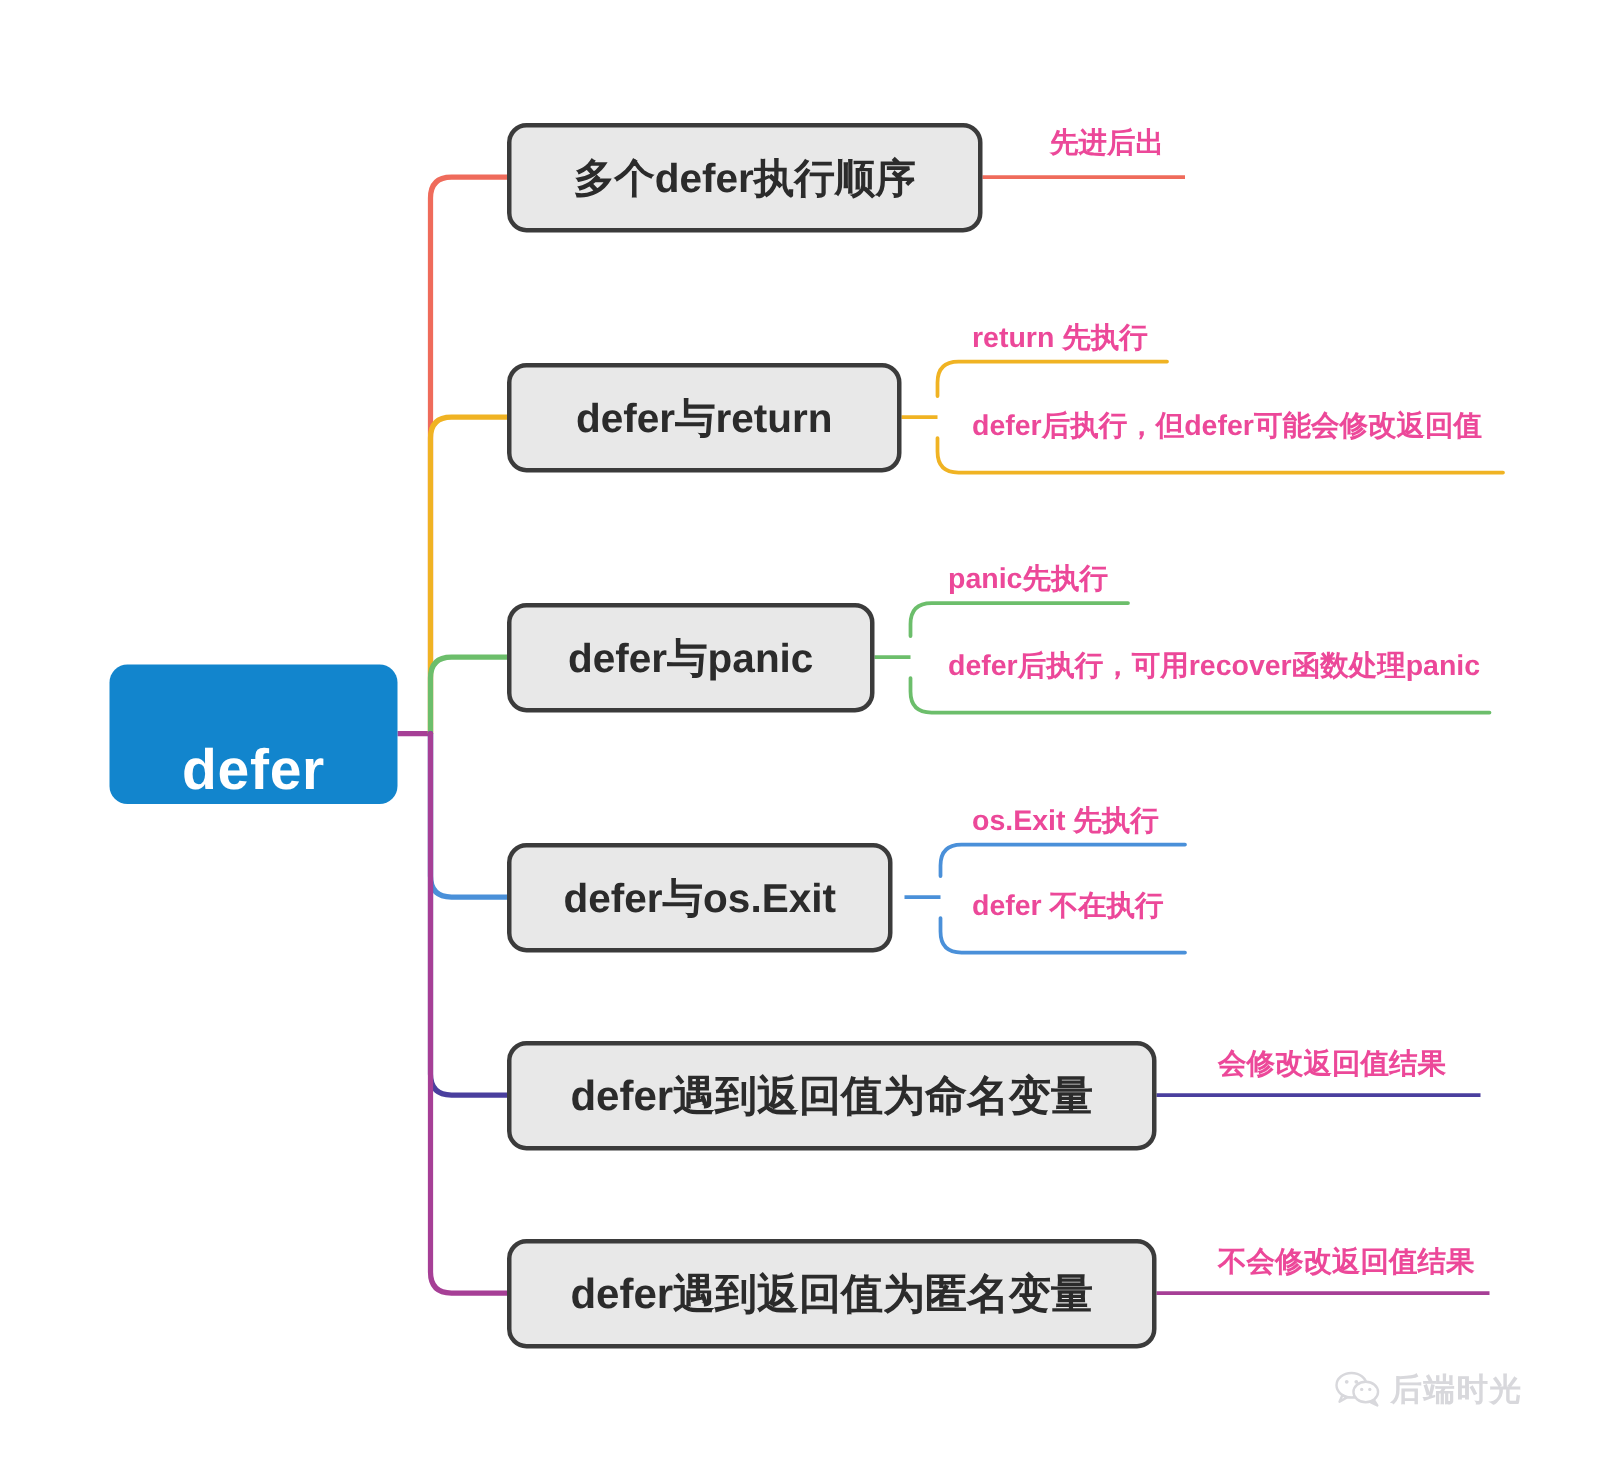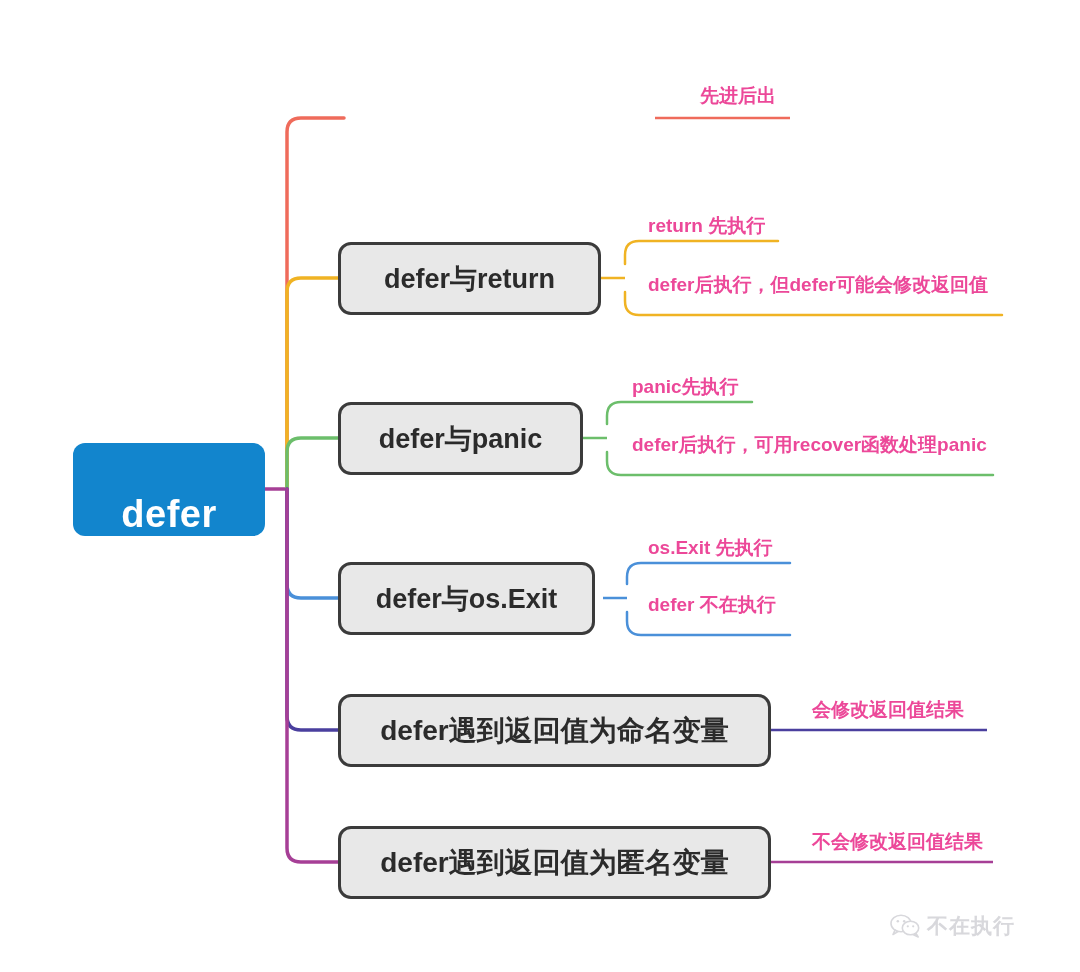--- a/index.html
+++ b/index.html
@@ -122,20 +122,23 @@
 
     <path d="M771,730 L987,730" stroke="#4a3f9e" stroke-width="2.5"></path>
 
     <path d="M771,862 L993,862" stroke="#a63f96" stroke-width="2.5"></path>
   </svg>
 
   <div class="root-node" style="left:73px; top:443px; width:192px; height:93px;align-items:flex-end;">
     <span>defer</span>
   </div>
 
+  <div class="branch-node" style="left:338px; top:82px; width:317px; height:73px;">
+    <span>多个defer执行顺序</span>
+  </div>
 
   <div class="branch-node" style="left:338px; top:242px; width:263px; height:73px;">
     <span>defer与return</span>
   </div>
 
   <div class="branch-node" style="left:338px; top:402px; width:245px; height:73px;">
     <span>defer与panic</span>
   </div>
 
   <div class="branch-node" style="left:338px; top:562px; width:257px; height:73px;">
@@ -174,16 +177,16 @@
         <ellipse cx="11" cy="9.5" rx="10" ry="8.2" fill="none" stroke="#d8d8dc" stroke-width="1.6"></ellipse>
         <path d="M5,16 L3,20.5 L8,17.6 Z" fill="none" stroke="#d8d8dc" stroke-width="1.6" stroke-linejoin="round"></path>
         <ellipse cx="20.5" cy="14" rx="8.2" ry="6.8" fill="#ffffff" stroke="#d8d8dc" stroke-width="1.6"></ellipse>
         <path d="M26,19.5 L28.2,23 L24,21 Z" fill="#ffffff" stroke="#d8d8dc" stroke-width="1.6" stroke-linejoin="round"></path>
         <circle cx="7.8" cy="7.2" r="1.25" fill="#d8d8dc"></circle>
         <circle cx="14.2" cy="7.2" r="1.25" fill="#d8d8dc"></circle>
         <circle cx="17.8" cy="12.3" r="1.1" fill="#d8d8dc"></circle>
         <circle cx="23.2" cy="12.3" r="1.1" fill="#d8d8dc"></circle>
       </svg>
     </span>
-    <span>不在执行</span>
+    <span>后端时光</span>
   </div>
 
 </div>
 
 </body></html>

